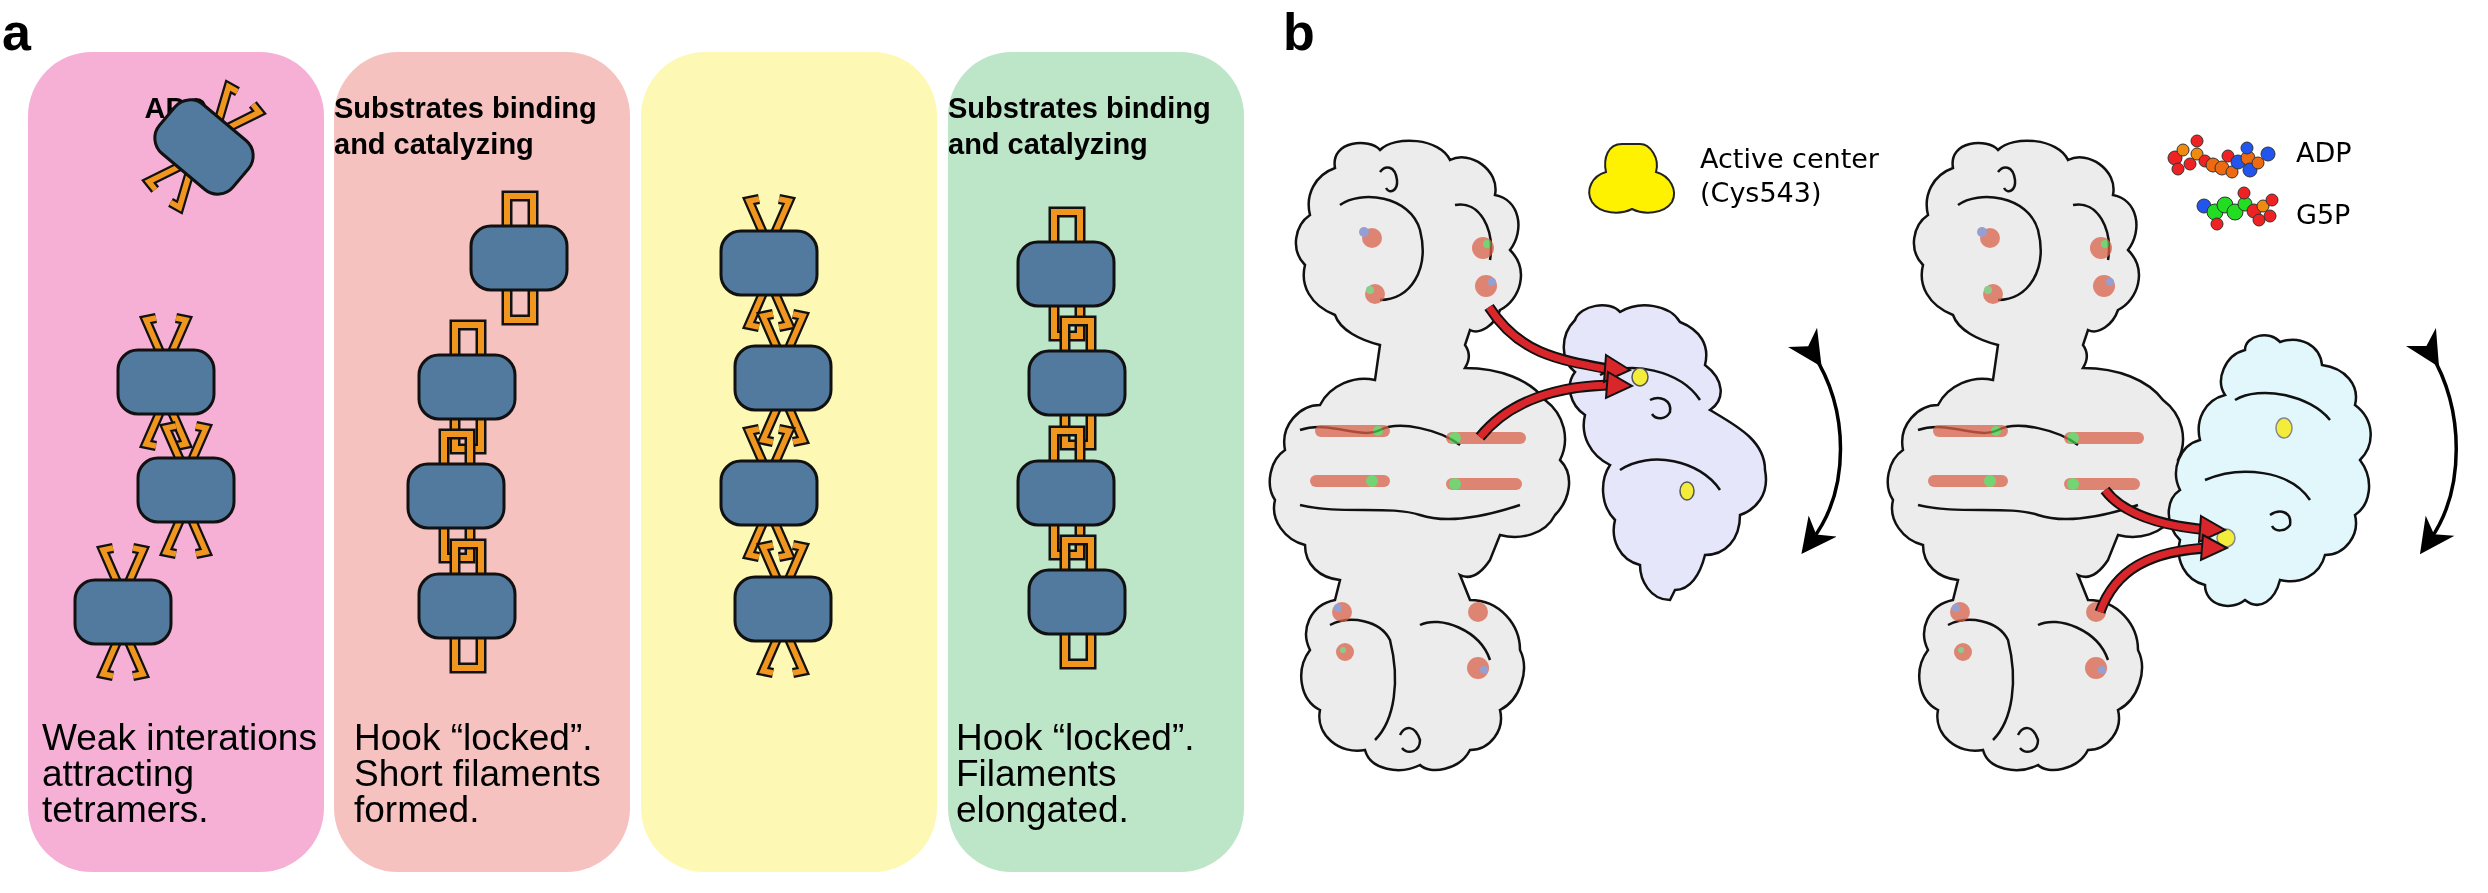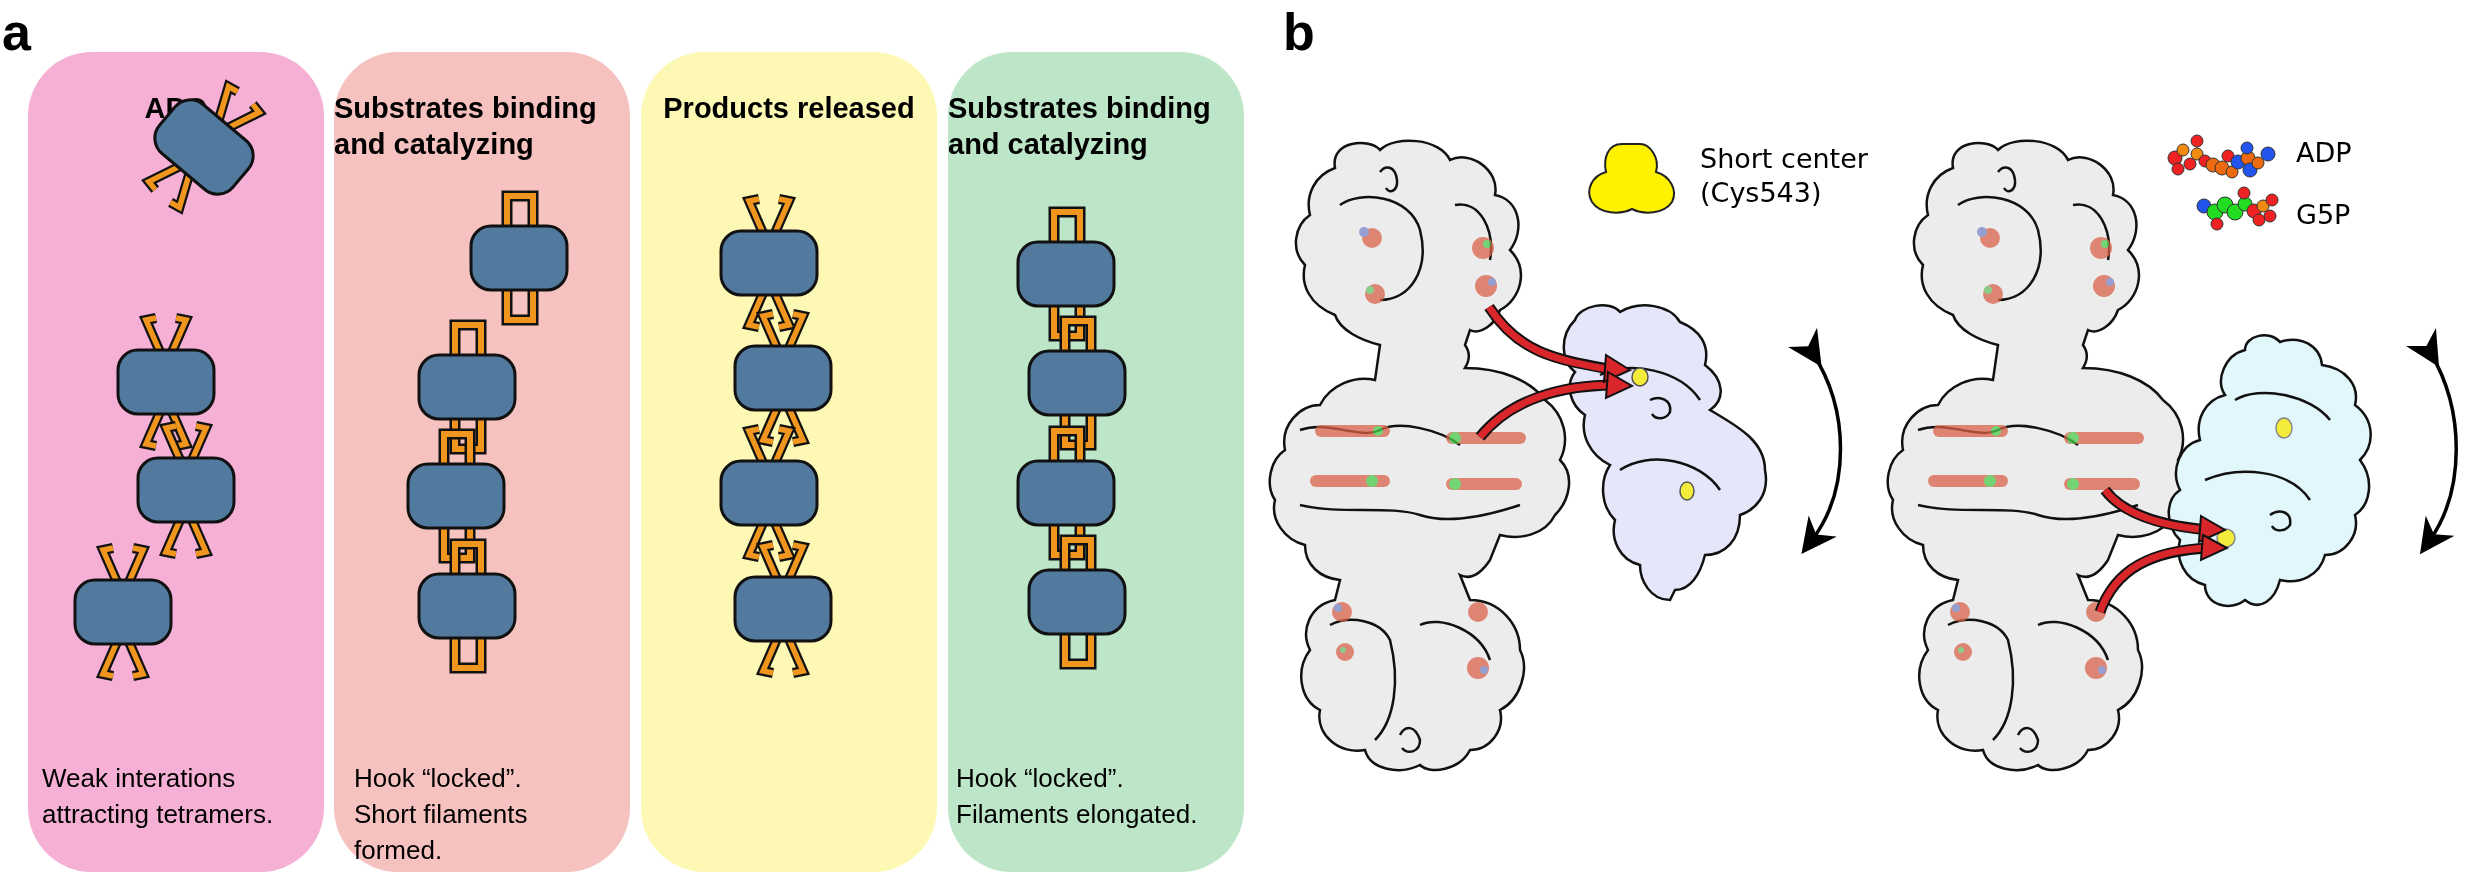--- a/index.html
+++ b/index.html
@@ -2,21 +2,21 @@
 <html><head>
 <meta charset="utf-8">
 <style>
   html, body { margin: 0; padding: 0; background: #ffffff; }
   body { width: 2488px; height: 893px; position: relative; overflow: hidden; font-family: "Liberation Sans", sans-serif; }
   .panel-letter { position: absolute; font-weight: bold; font-size: 52px; color: #000; line-height: 1; }
   .card { position: absolute; top: 52px; width: 296px; height: 820px; border-radius: 64px; }
   .card-title { position: absolute; left: 0; right: 0; top: 38px; font-weight: bold; font-size: 29px; line-height: 36px; color: #000; }
   .card-title.center { text-align: center; }
   .card-title.left { padding-left: 0; }
-  .card-desc { position: absolute; top: 668px; font-size: 26px; line-height: 36px; color: #000; white-space: pre-line; margin-top: 40px; }
+  .card-desc { position: absolute; top: 668px; font-size: 37px; line-height: 36px; color: #000; white-space: pre-line; }
   .card svg { position: absolute; left: 0; top: 0; }
   .legend-text { position: absolute; font-size: 27px; line-height: 34px; color: #000; font-family: "DejaVu Sans", sans-serif; white-space: pre-line; }
   .struct { position: absolute; left: 0; top: 0; }
 </style>
 </head>
 <body>
 
 <div class="panel-letter" style="left:2px; top:6px;">a</div>
 
 <div id="cards">
@@ -102,21 +102,20 @@
           <path d="M-12,30 L-12,62 L14,62 L14,30" fill="none" stroke="#111111" stroke-width="11"></path>
           <path d="M-12,30 L-12,62 L14,62 L14,30" fill="none" stroke="#f0961e" stroke-width="6"></path>
           <rect x="-48" y="-32" width="96" height="64" rx="20" ry="20" fill="#527a9e" stroke="#111111" stroke-width="3"></rect>
         </g>
       </svg>
       <div class="card-desc" style="left: 20px;">Hook “locked”.
 Short filaments
 formed.</div>
     </div>
     <div class="card" style="left: 641px; background: rgb(253, 249, 180);">
-      <div class="card-title center" style="white-space: pre-line;">Products released</div>
       <svg width="296" height="820" viewBox="0 0 296 820">
         <g transform="translate(128,211) rotate(0)">
           <path d="M-6,-30 L-20,-62 L-10,-64" fill="none" stroke="#111111" stroke-width="10" stroke-linejoin="miter"></path>
           <path d="M-6,-30 L-20,-62 L-10,-64" fill="none" stroke="#f0961e" stroke-width="5.5" stroke-linejoin="miter"></path>
           <path d="M6,-30 L20,-62 L10,-64" fill="none" stroke="#111111" stroke-width="10" stroke-linejoin="miter"></path>
           <path d="M6,-30 L20,-62 L10,-64" fill="none" stroke="#f0961e" stroke-width="5.5" stroke-linejoin="miter"></path>
           <path d="M-6,30 L-20,62 L-10,64" fill="none" stroke="#111111" stroke-width="10" stroke-linejoin="miter"></path>
           <path d="M-6,30 L-20,62 L-10,64" fill="none" stroke="#f0961e" stroke-width="5.5" stroke-linejoin="miter"></path>
           <path d="M6,30 L20,62 L10,64" fill="none" stroke="#111111" stroke-width="10" stroke-linejoin="miter"></path>
           <path d="M6,30 L20,62 L10,64" fill="none" stroke="#f0961e" stroke-width="5.5" stroke-linejoin="miter"></path>
@@ -354,16 +353,16 @@
     <circle cx="2244" cy="193" r="6" fill="#ee2222"></circle>
     <circle cx="2217" cy="224" r="6" fill="#ee2222"></circle>
     <circle cx="2254" cy="211" r="7" fill="#ee2222"></circle>
     <circle cx="2263" cy="206" r="6" fill="#f08a10"></circle>
     <circle cx="2272" cy="200" r="6" fill="#ee2222"></circle>
     <circle cx="2270" cy="216" r="6" fill="#ee2222"></circle>
     <circle cx="2259" cy="220" r="6" fill="#ee2222"></circle>
   </g>
 </svg>
 
-<div class="legend-text" style="left:1700px; top:142px;">Short center
+<div class="legend-text" style="left:1700px; top:142px;">Active center
 (Cys543)</div>
 <div class="legend-text" style="left:2296px; top:136px;">ADP</div>
 <div class="legend-text" style="left:2296px; top:198px;">G5P</div>
 
 </body></html>

